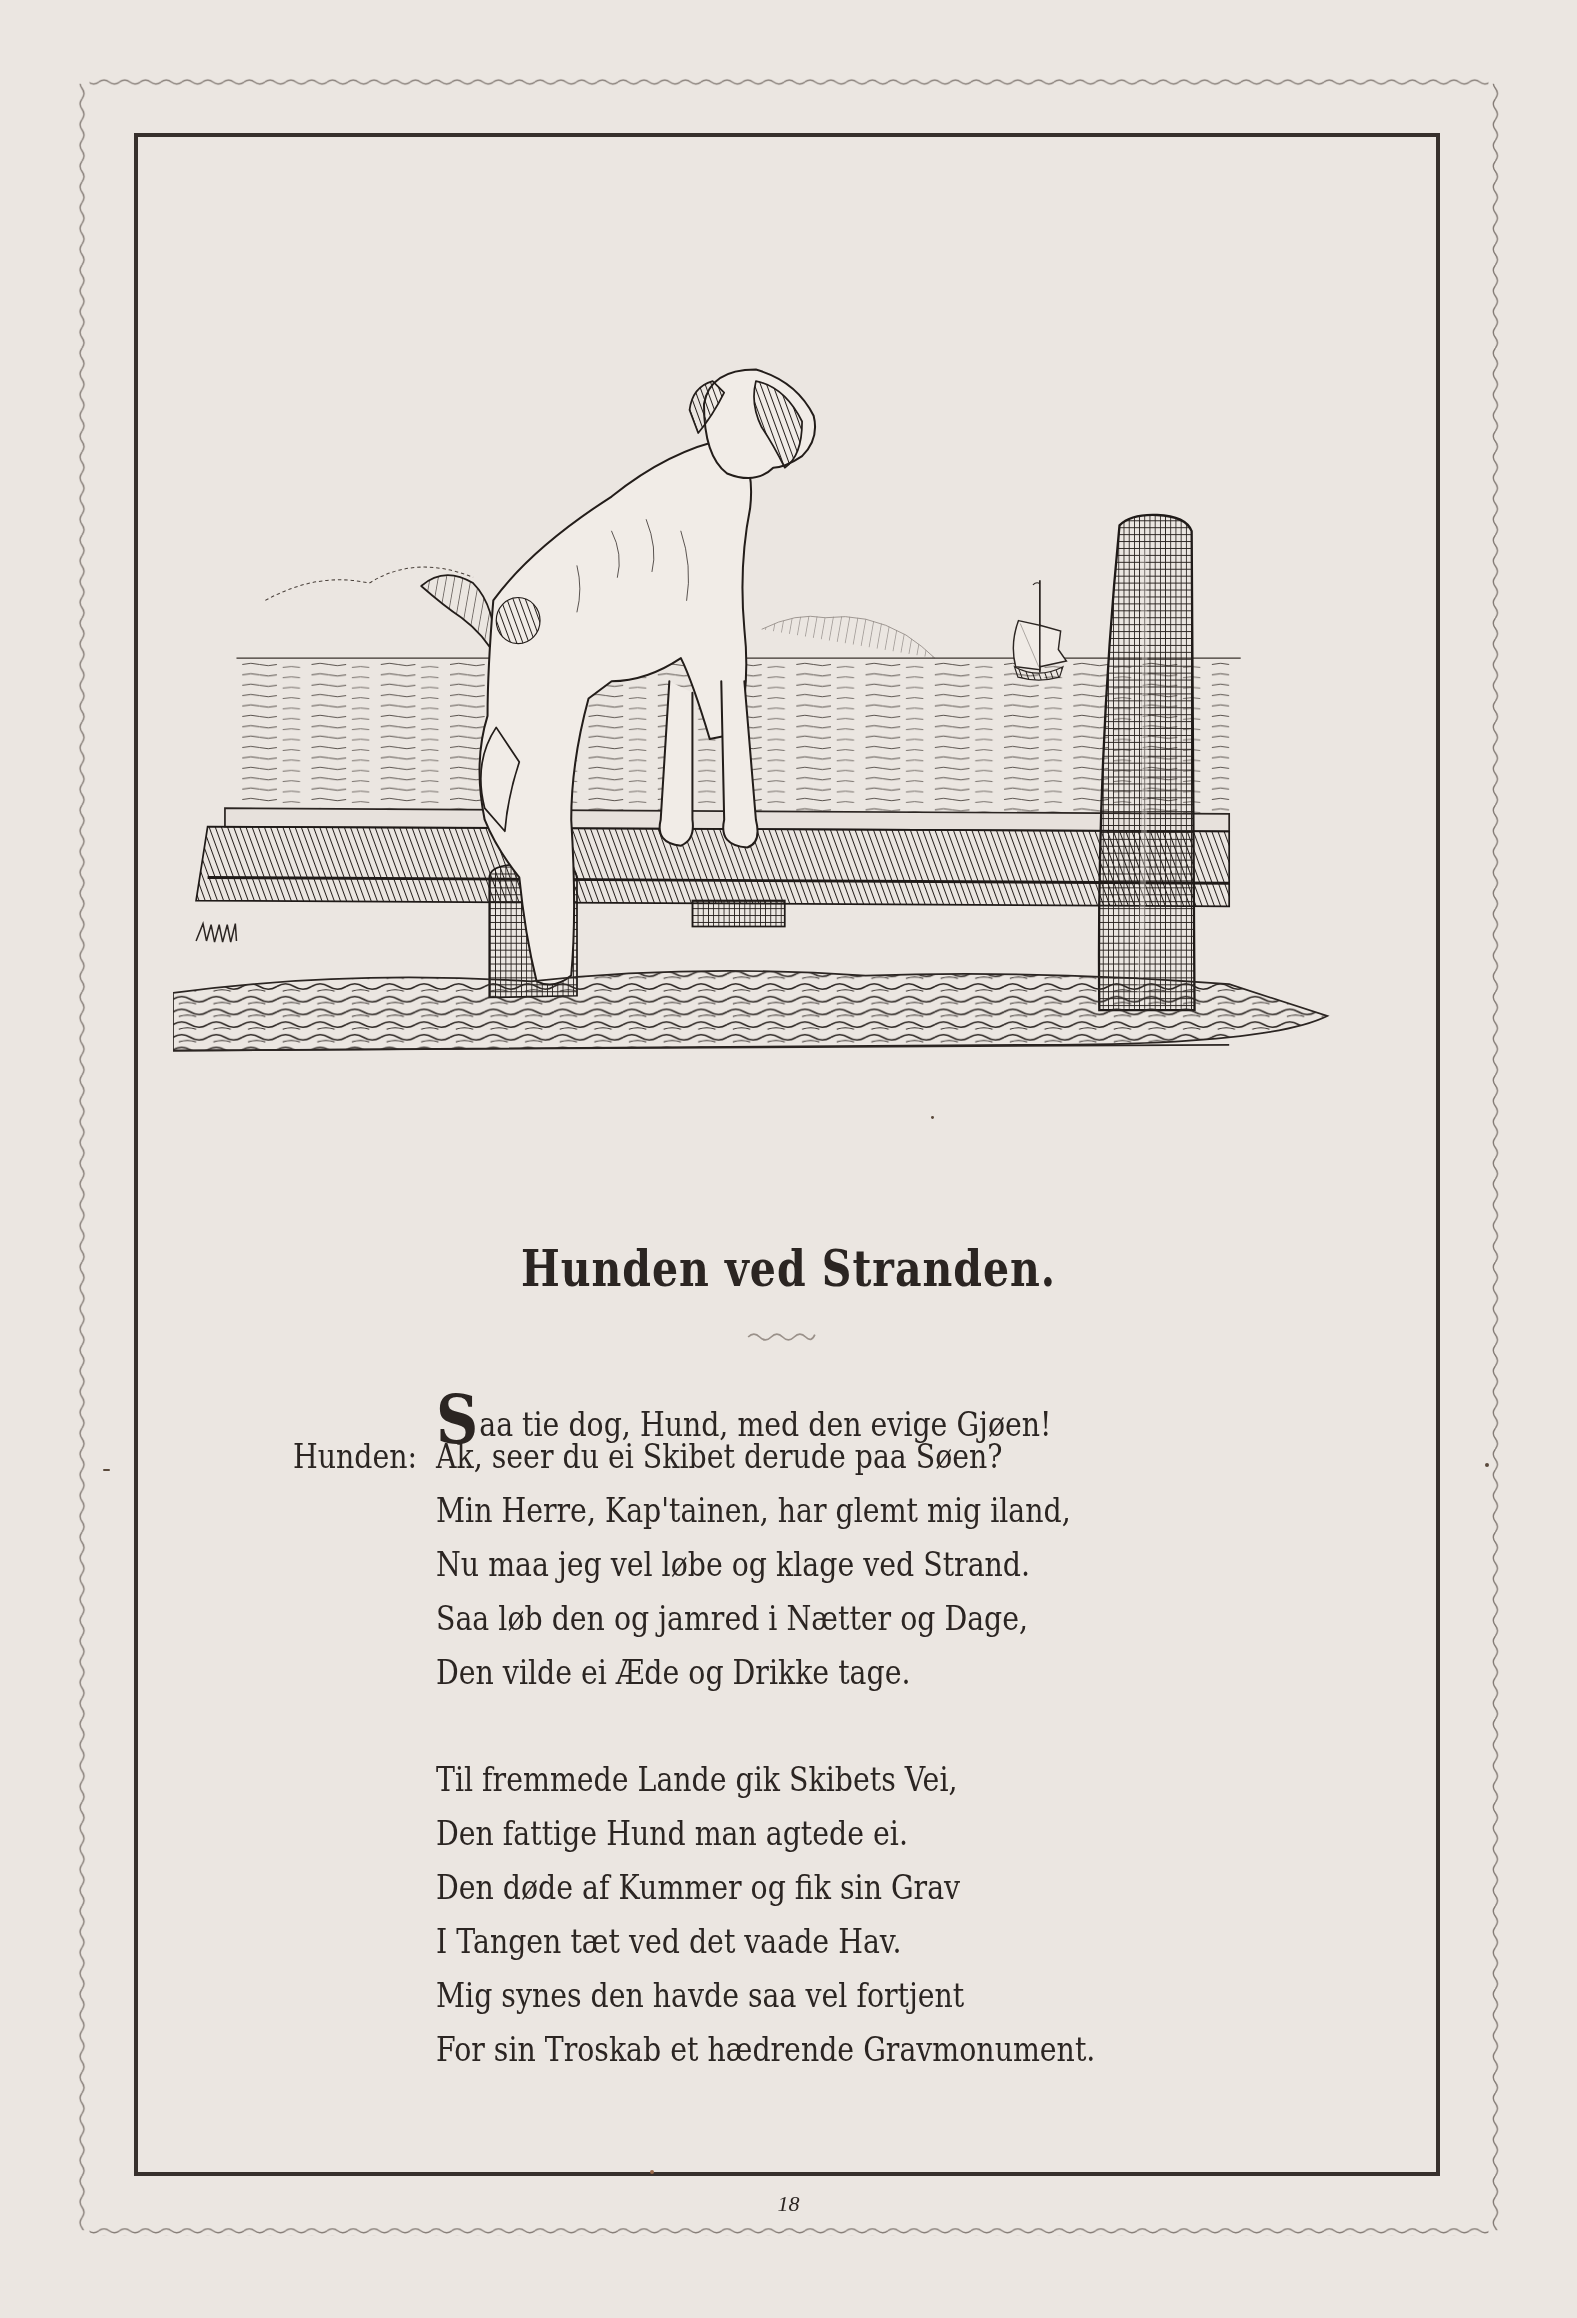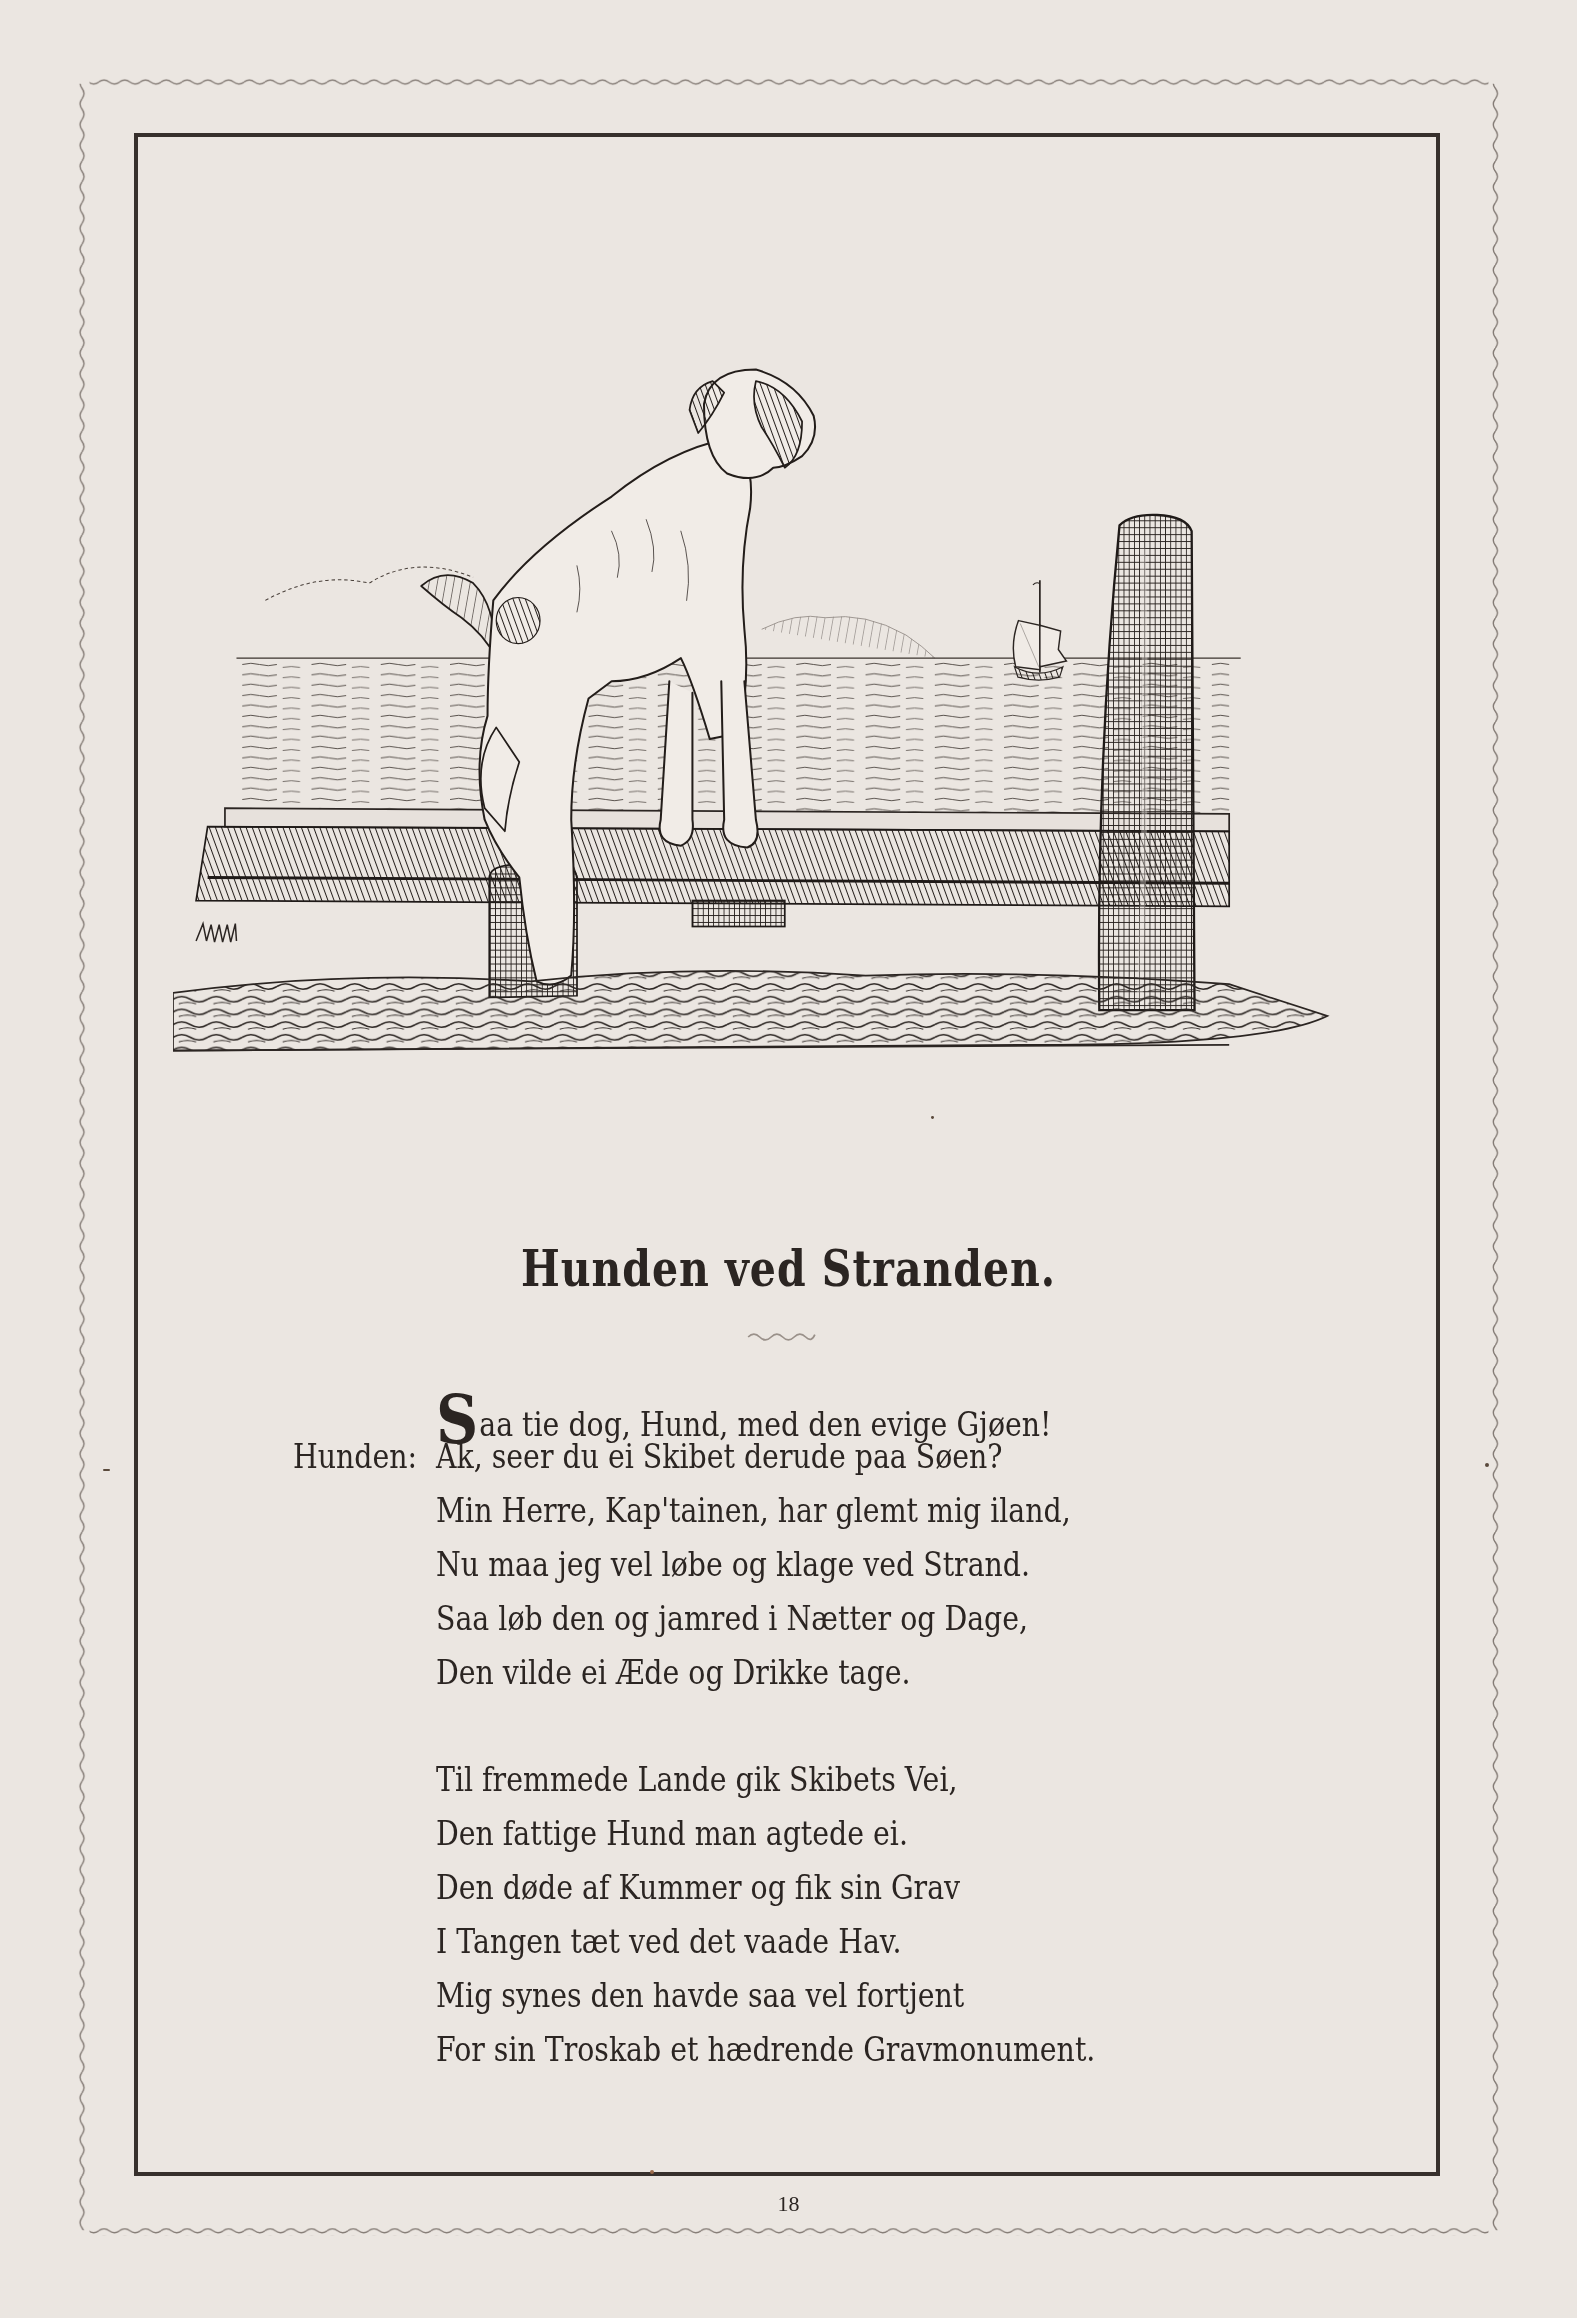--- a/index.html
+++ b/index.html
@@ -31,21 +31,21 @@
     white-space: nowrap; transform: scaleX(0.86); transform-origin: left center;
     color: #2b2522;
   }
   .initial { font-size: 68px; font-weight: bold; vertical-align: -7px; margin-right: 1.2px; }
   .speaker {
     position: absolute; left: 293px; font-family: "DejaVu Serif", serif;
     font-size: 33px; line-height: 1; transform: scaleX(0.86); transform-origin: left center;
   }
   .page-number {
     position: absolute; left: 0; width: 1577px; top: 2191px; text-align: center;
-    font-family: "Liberation Serif", serif; font-size: 22px; color: #2b2522;
+    font-family: "Liberation Serif", serif; font-size: 22px; color: #2b2522; font-style: italic;
   }
   .speck { position: absolute; background: #5a4a3c; border-radius: 50%; }
 </style>
 </head>
 <body>
 
 <svg class="outer-border" viewBox="0 0 2465 3740" preserveAspectRatio="none">
   <defs>
     <pattern id="waveH" x="0" y="0" width="36" height="14" patternUnits="userSpaceOnUse">
       <path d="M0 7 Q9 0 18 7 T36 7" fill="none" stroke="#7d746e" stroke-width="2.2"></path>

